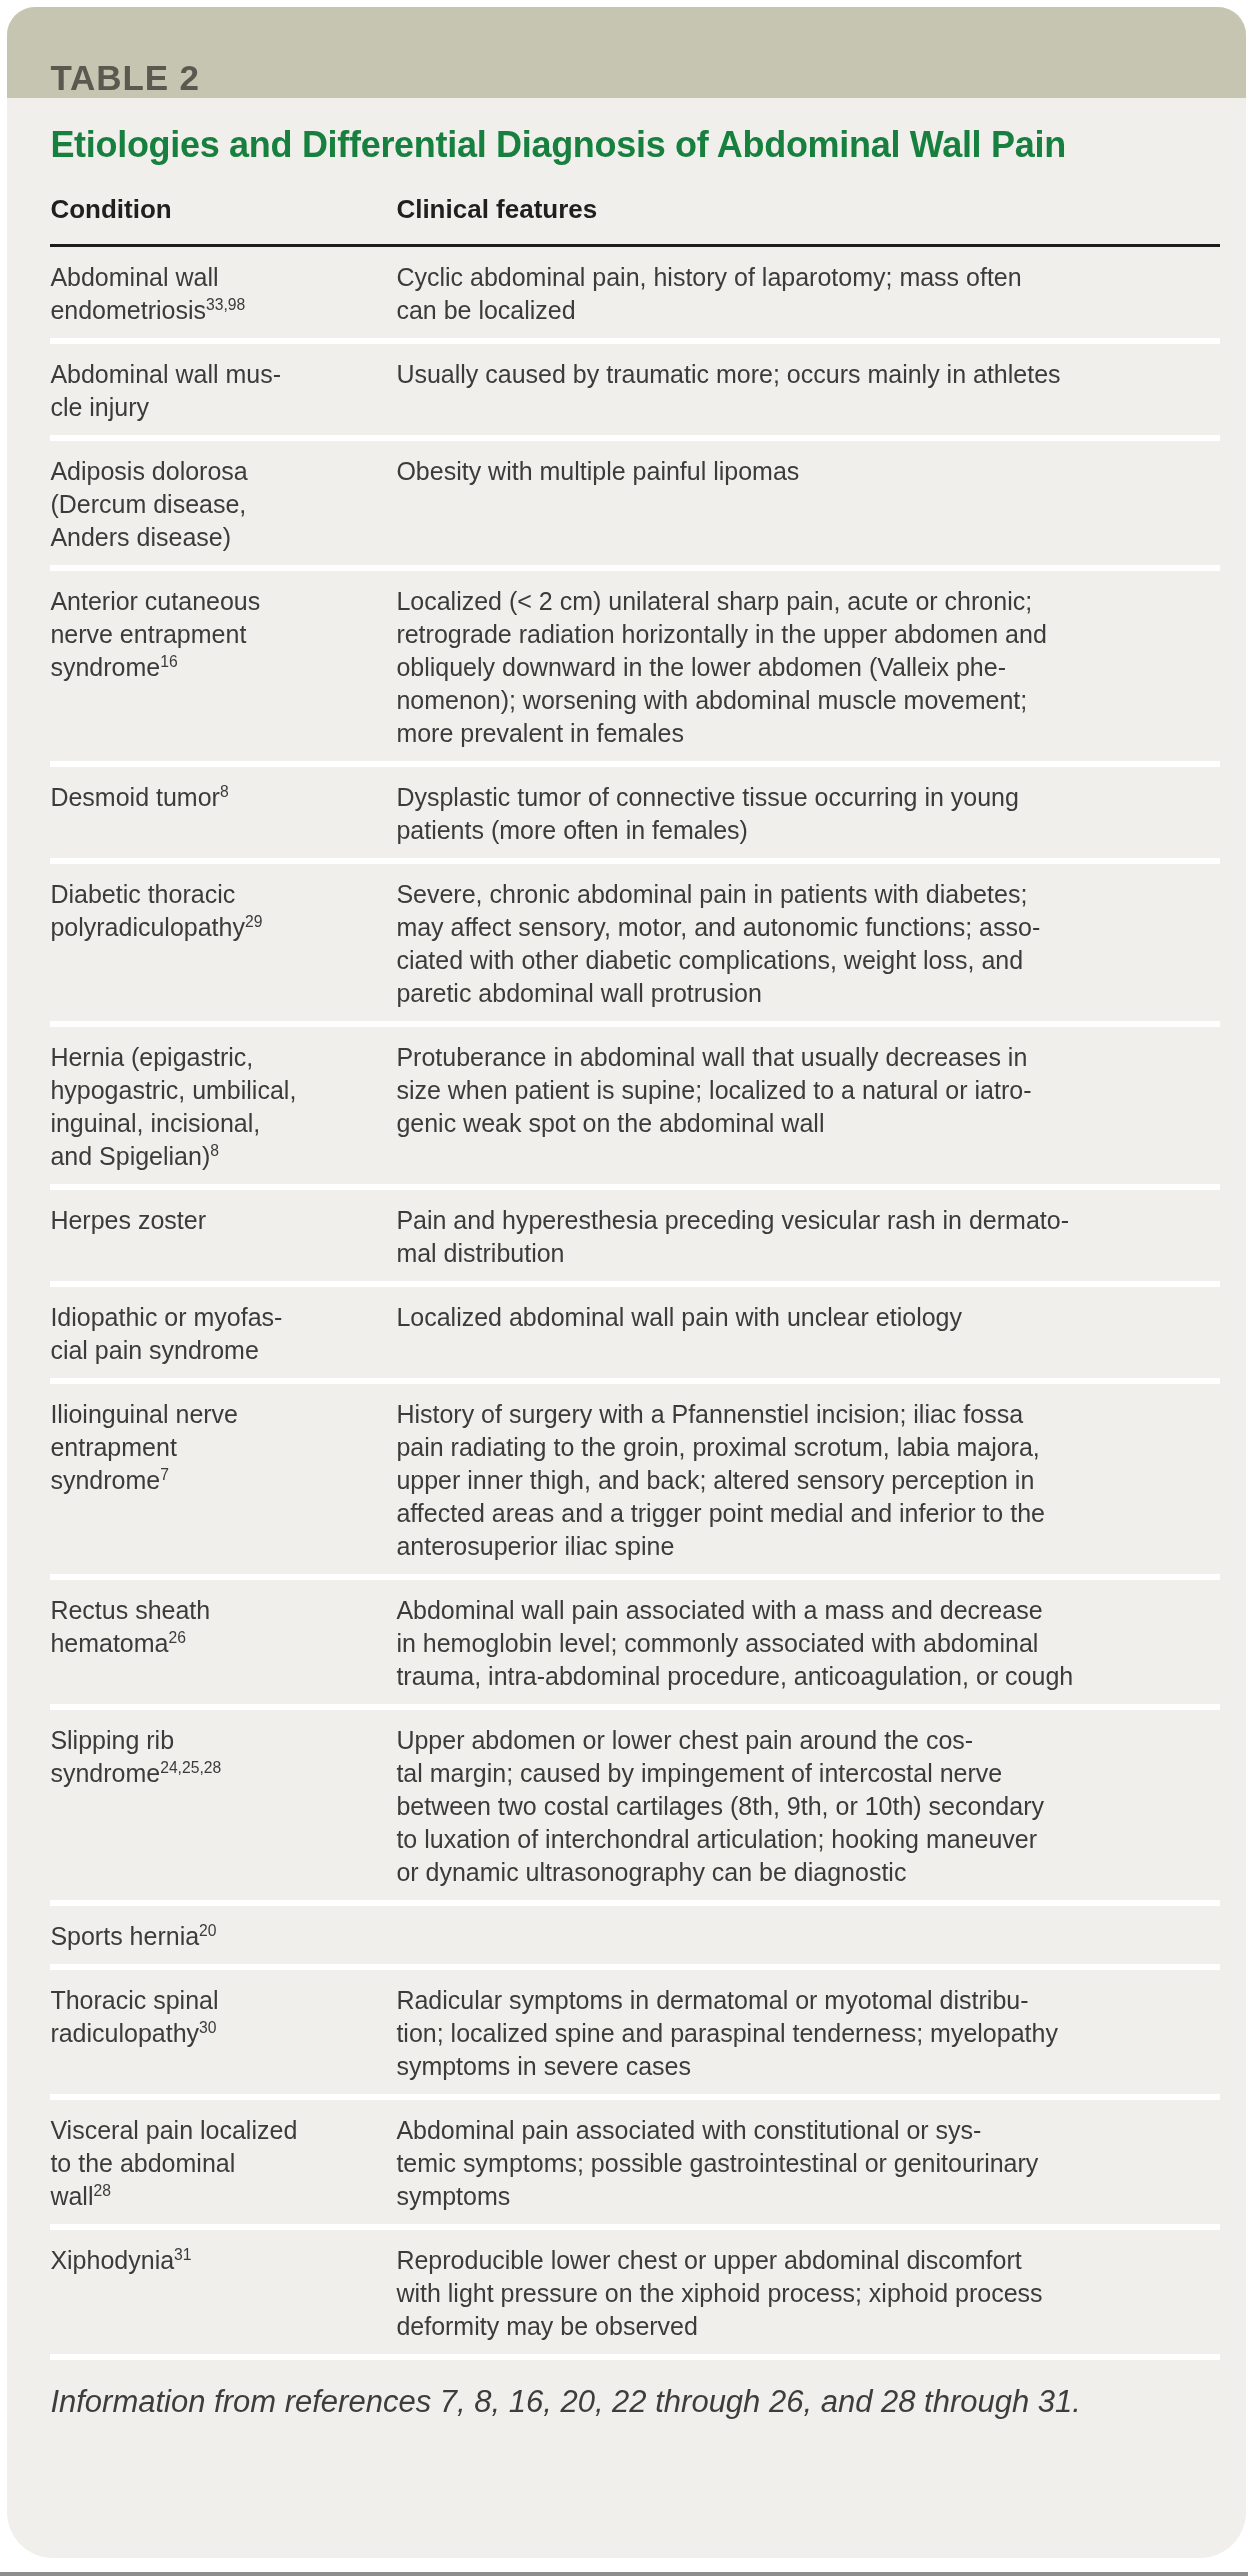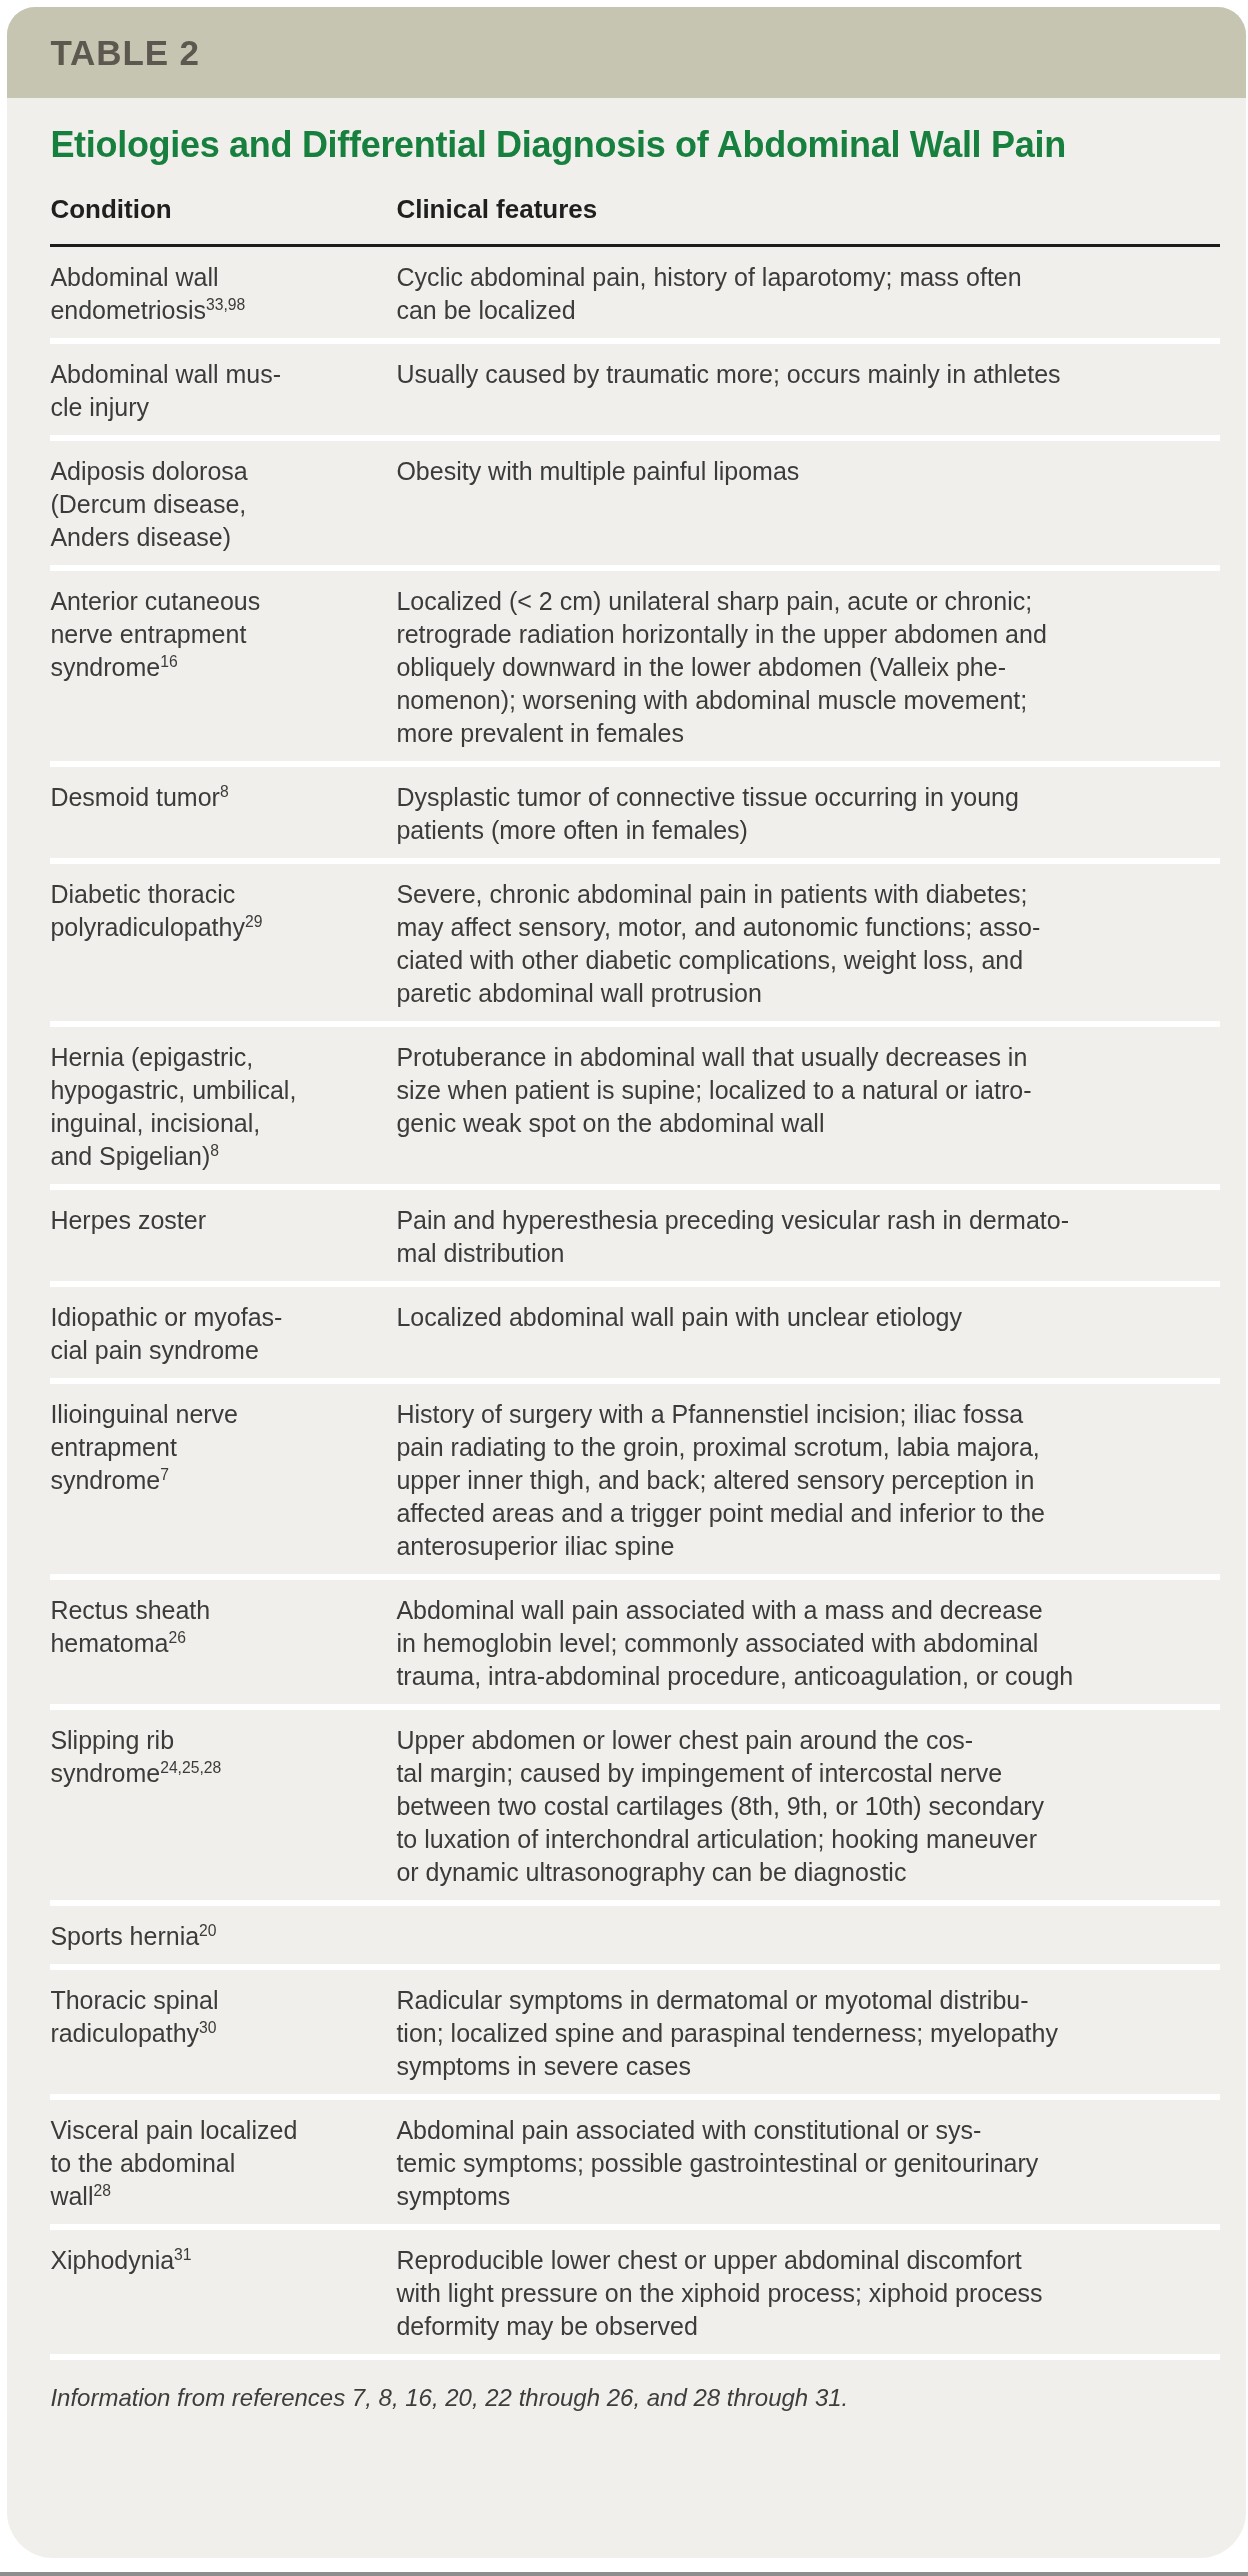--- a/index.html
+++ b/index.html
@@ -19,21 +19,21 @@
     height: 2551px;
     background: var(--card_bg, #f0efeb);
     border-radius: 28px 28px 46px 46px;
     overflow: hidden;
     box-sizing: border-box;
   }
   .bar {
     height: 91px;
     background: var(--bar_bg, #c6c5b1);
     display: flex;
-    align-items: center;
+    align-items: flex-end;
     padding-left: 43px;
   }
   .bar-label {
     font-size: 35px;
     font-weight: bold;
     color: var(--bar_text, #5c5850);
     letter-spacing: 0.9px;
   }
   .content { padding: 0 26px 0 43px; }
   .title {
@@ -70,21 +70,21 @@
     box-sizing: border-box;
   }
   .feat { flex: 1; }
   sup {
     font-size: 15.7px;
     line-height: 0;
     vertical-align: super;
   }
   .footnote {
     margin-top: 24px;
-    font-size: 24px;
+    font-size: 31px;
     font-style: italic;
     color: #3d3d3d;
   }
   .bottom-strip {
     position: absolute;
     left: 0;
     right: 0;
     bottom: 0;
     height: 3.7px;
     background: var(--bottom_strip, #8e8e8e);

